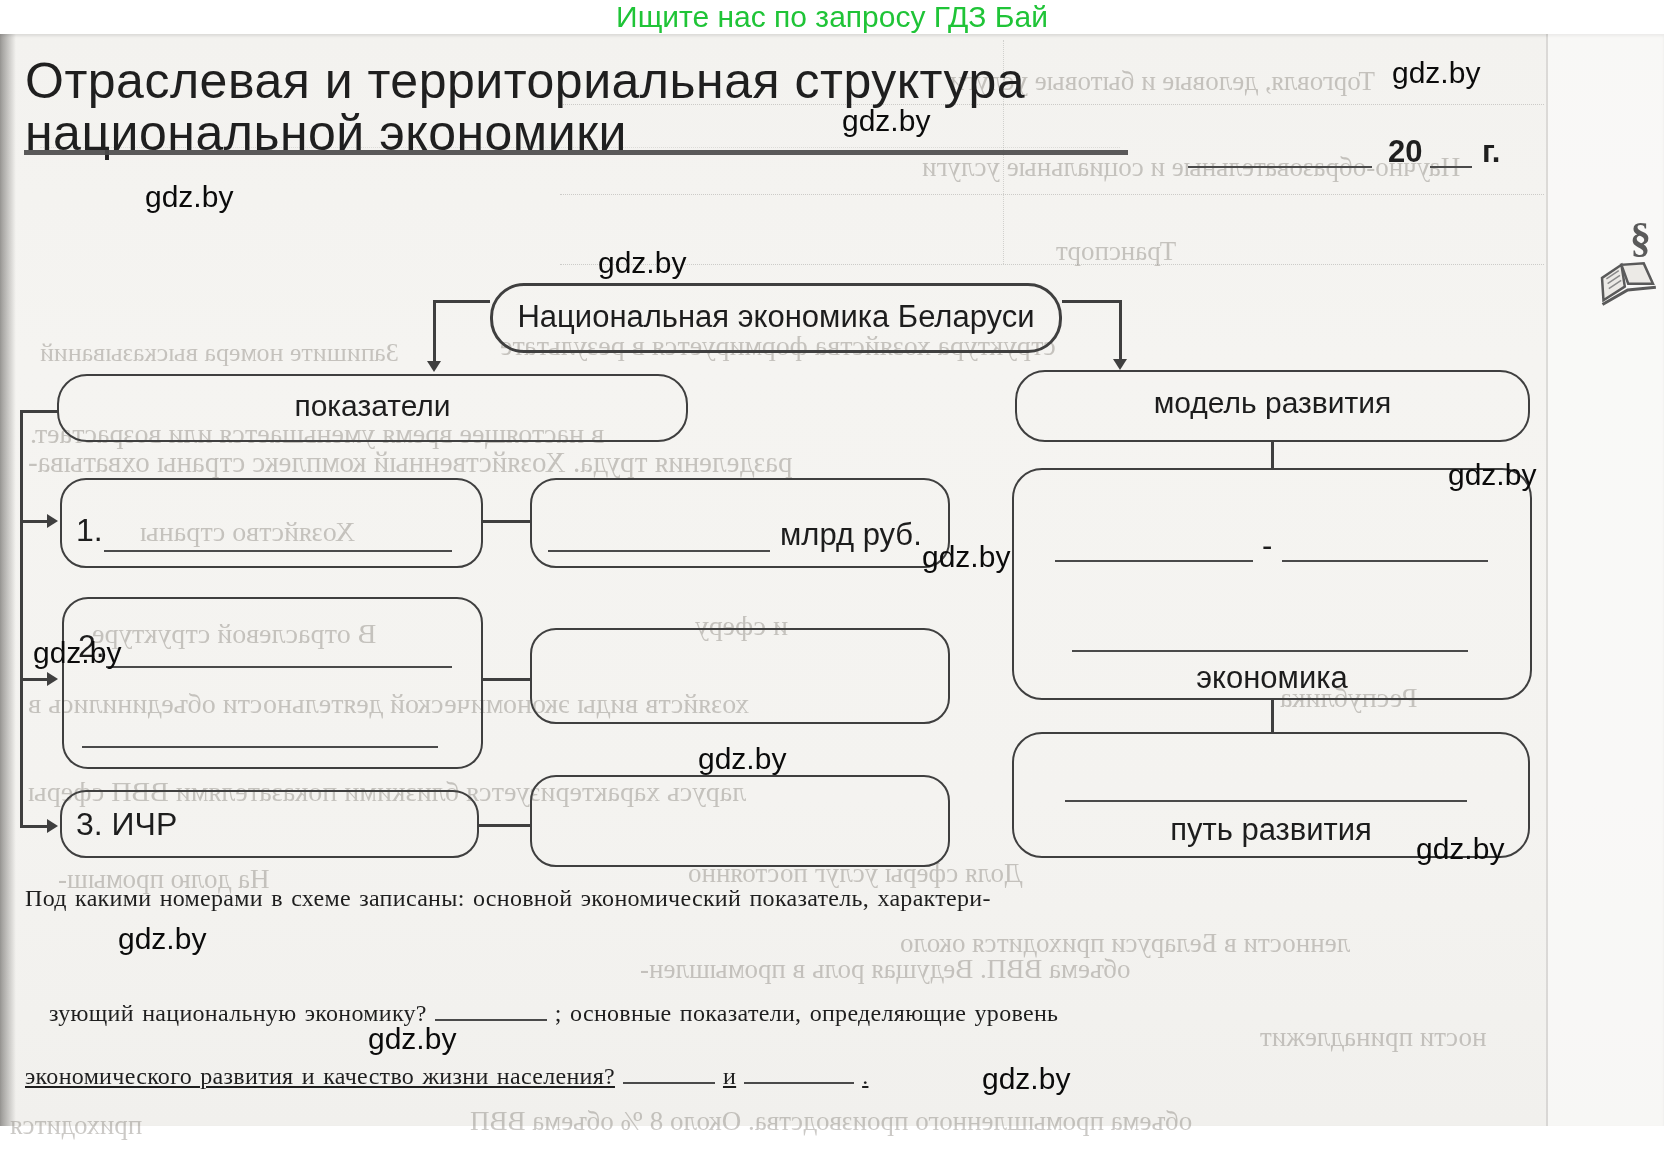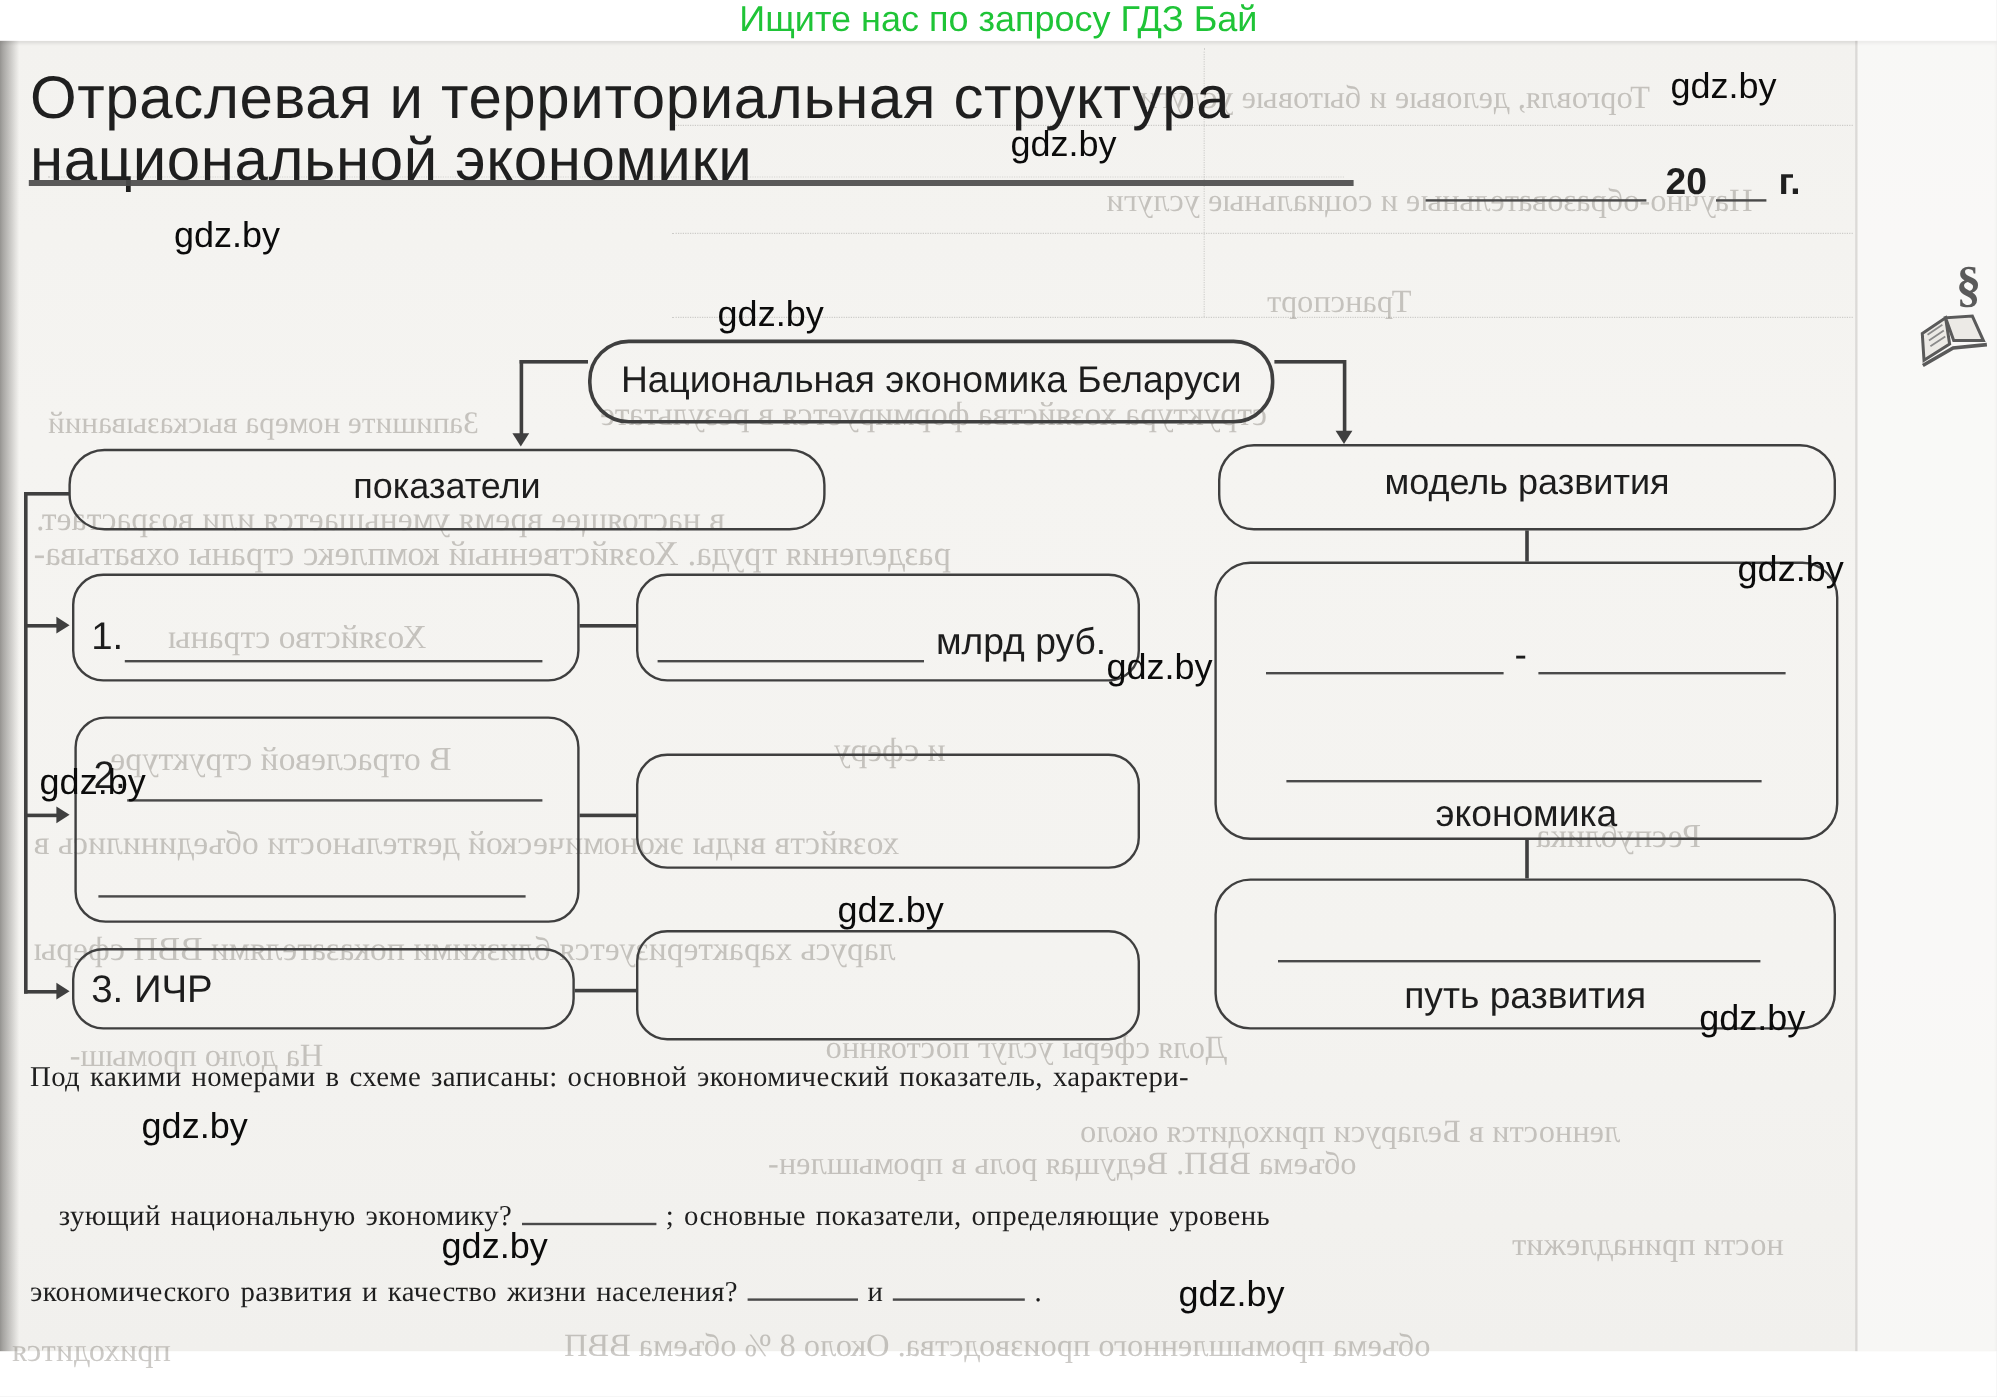--- a/index.html
+++ b/index.html
@@ -212,21 +212,21 @@
 
   <div class="vline" style="left:1271px;top:700px;height:32px;"></div>
   <div class="node" style="left:1012px;top:732px;width:518px;height:126px;"></div>
   <div class="blank" style="left:1065px;top:800px;width:402px;"></div>
   <div class="nlabel center" style="left:1012px;top:812px;width:518px;">путь развития</div>
 
   <div class="qtext" style="left:25px;top:885px;">Под какими номерами в схеме записаны: основной экономический показатель, характери-</div>
   <div class="qtext" style="left:25px;top:995px;margin-left:24px;">
     <span>зующий национальную экономику?</span><span class="qblank" style="width:112px;"></span><span>; основные показатели, определяющие уровень</span>
   </div>
-  <div class="qtext" style="left:25px;top:1058px;">
+  <div class="qtext" style="left:25px;top:1058px;text-decoration:underline;">
     <span>экономического развития и качество жизни населения?</span><span class="qblank" style="width:92px;"></span><span>и</span><span class="qblank" style="width:110px;"></span><span>.</span>
   </div>
 
   <div class="wm" style="left:145px;top:180px;">gdz.by</div>
   <div class="wm" style="left:598px;top:246px;">gdz.by</div>
   <div class="wm" style="left:842px;top:104px;">gdz.by</div>
   <div class="wm" style="left:1392px;top:56px;">gdz.by</div>
   <div class="wm" style="left:922px;top:540px;">gdz.by</div>
   <div class="wm" style="left:1448px;top:458px;">gdz.by</div>
   <div class="wm" style="left:33px;top:636px;">gdz.by</div>

